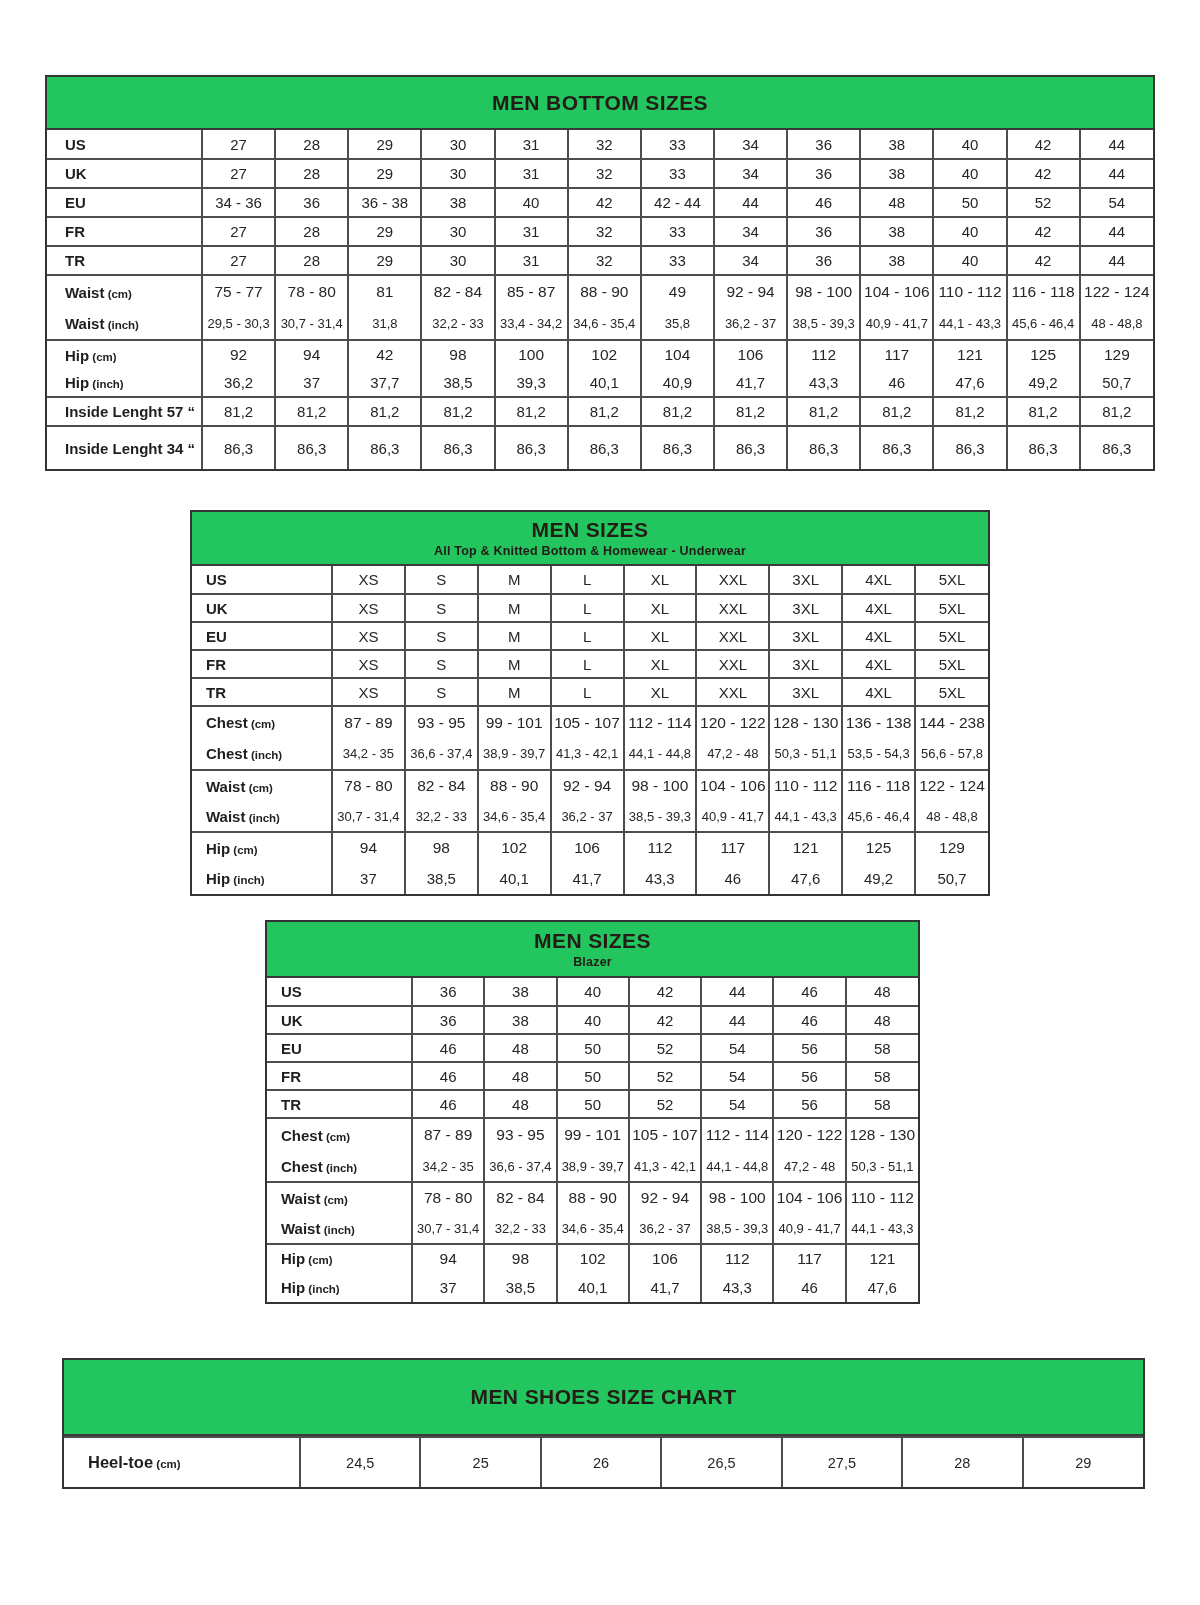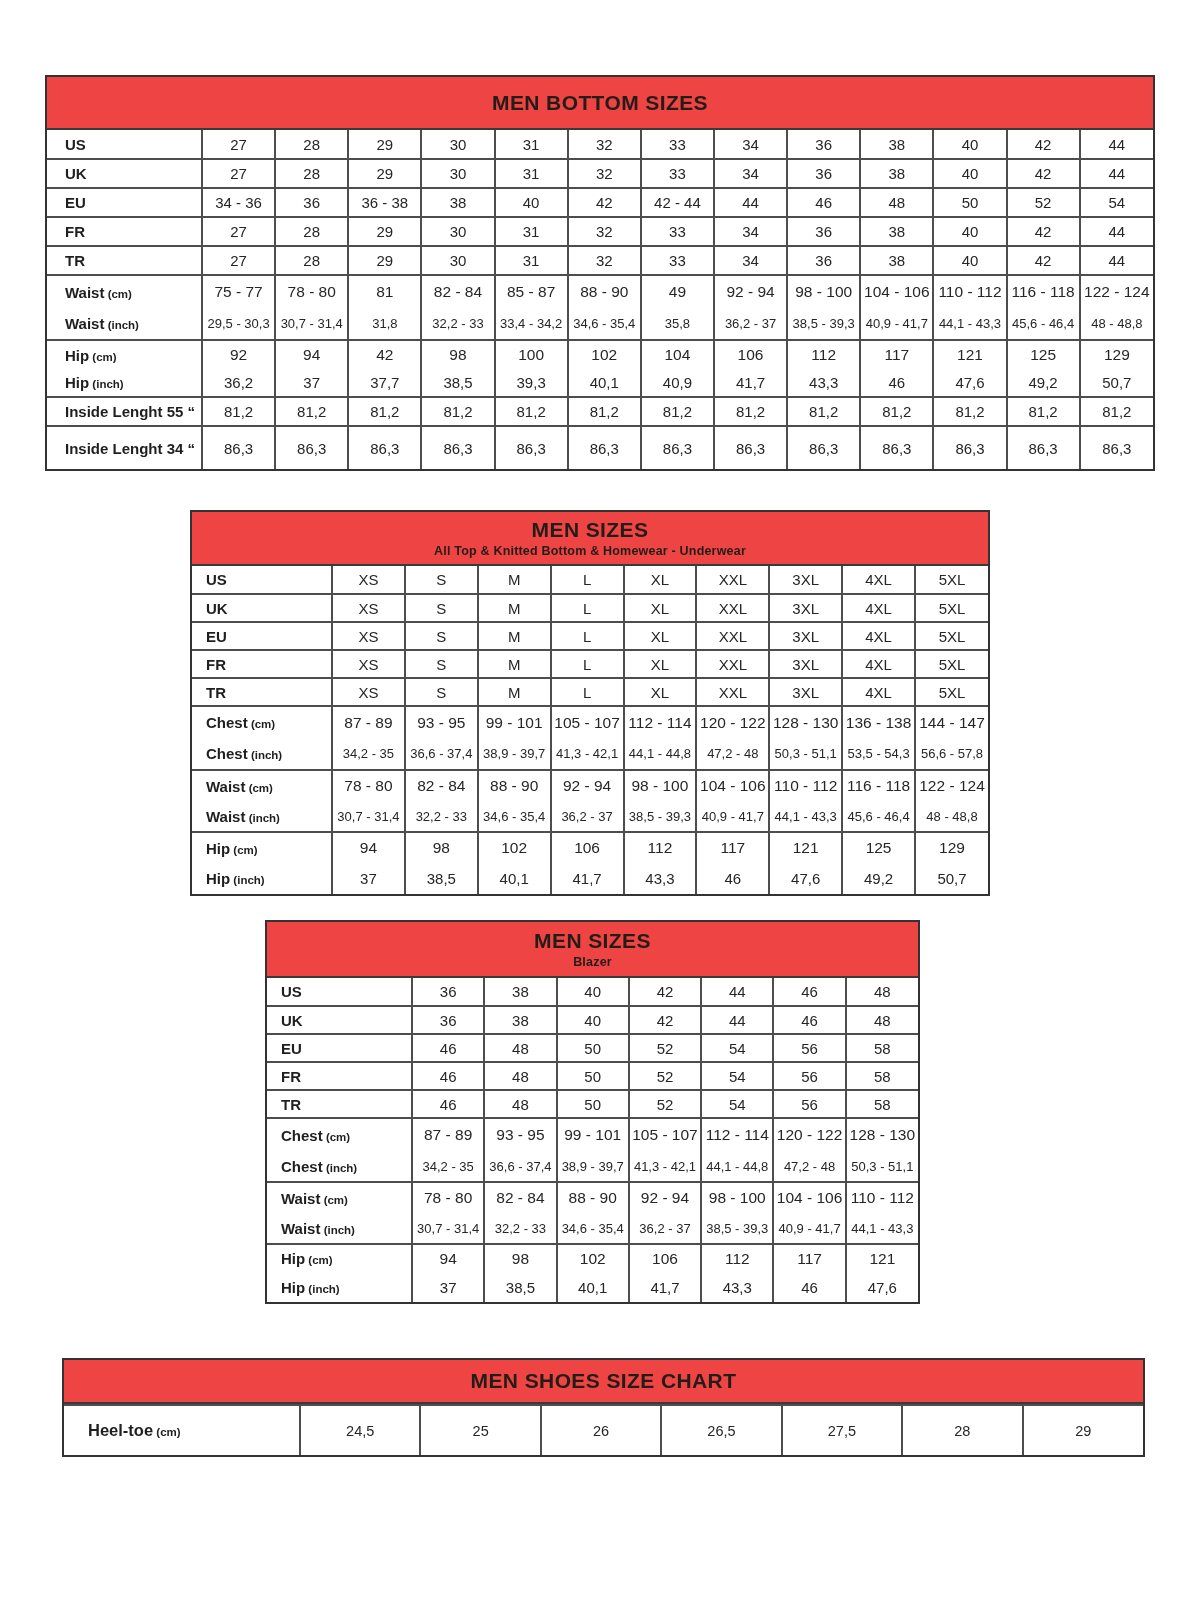--- a/index.html
+++ b/index.html
@@ -6,21 +6,21 @@
   body{
     width:1200px;height:1605px;position:relative;background:#ffffff;
     font-family:"Liberation Sans", sans-serif;color:#262626;
     -webkit-font-smoothing:antialiased;
   }
   .size-table{
     position:absolute;background:#fff;border:2px solid #333;
     box-sizing:border-box;
   }
   .t-header{
-    background:#ef4444;border-bottom:2px solid #3a3a3a;
+    background:#22c55e;border-bottom:2px solid #3a3a3a;
     display:flex;flex-direction:column;align-items:center;justify-content:center;
     box-sizing:border-box;
   }
   .t-title{
     font-weight:bold;color:#241d17;font-size:21px;letter-spacing:0.4px;line-height:1.1;
   }
   .t-subtitle{
     font-weight:bold;color:#241d17;font-size:12.5px;margin-top:2px;letter-spacing:0.2px;
   }
   table{border-collapse:collapse;width:100%;table-layout:fixed;}
@@ -202,21 +202,21 @@
           <td class="v-md">40,1</td>
           <td class="v-md">40,9</td>
           <td class="v-md">41,7</td>
           <td class="v-md">43,3</td>
           <td class="v-md">46</td>
           <td class="v-md">47,6</td>
           <td class="v-md">49,2</td>
           <td class="v-md">50,7</td>
         </tr>
         <tr class="hr" style="height: 29px;">
-          <td class="lbl"><span>Inside Lenght 55 “</span></td>
+          <td class="lbl"><span>Inside Lenght 57 “</span></td>
           <td class="v-md">81,2</td>
           <td class="v-md">81,2</td>
           <td class="v-md">81,2</td>
           <td class="v-md">81,2</td>
           <td class="v-md">81,2</td>
           <td class="v-md">81,2</td>
           <td class="v-md">81,2</td>
           <td class="v-md">81,2</td>
           <td class="v-md">81,2</td>
           <td class="v-md">81,2</td>
@@ -326,21 +326,21 @@
         <tr class="hr" style="height: 32px;">
           <td class="lbl"><span>Chest</span><span class="unit"> (cm)</span></td>
           <td class="v-lg">87 - 89</td>
           <td class="v-lg">93 - 95</td>
           <td class="v-lg">99 - 101</td>
           <td class="v-lg">105 - 107</td>
           <td class="v-lg">112 - 114</td>
           <td class="v-lg">120 - 122</td>
           <td class="v-lg">128 - 130</td>
           <td class="v-lg">136 - 138</td>
-          <td class="v-lg">144 - 147</td>
+          <td class="v-lg">144 - 238</td>
         </tr>
         <tr style="height: 32px;">
           <td class="lbl"><span>Chest</span><span class="unit"> (inch)</span></td>
           <td class="v-sm">34,2 - 35</td>
           <td class="v-sm">36,6 - 37,4</td>
           <td class="v-sm">38,9 - 39,7</td>
           <td class="v-sm">41,3 - 42,1</td>
           <td class="v-sm">44,1 - 44,8</td>
           <td class="v-sm">47,2 - 48</td>
           <td class="v-sm">50,3 - 51,1</td>
@@ -524,21 +524,21 @@
           <td class="v-md">41,7</td>
           <td class="v-md">43,3</td>
           <td class="v-md">46</td>
           <td class="v-md">47,6</td>
         </tr>
       </tbody>
     </table>
 </section>
 
 <section class="size-table" style="left: 62px; top: 1358px; width: 1083px; --lblpad: 24px;">
-  <div class="t-header" style="height: 44px;">
+  <div class="t-header" style="height: 76px;">
     <div class="t-title">MEN SHOES SIZE CHART</div>
   </div>
   <table>
       <colgroup>
         <col style="width: 236px;">
         <col>
         <col>
         <col>
         <col>
         <col>

